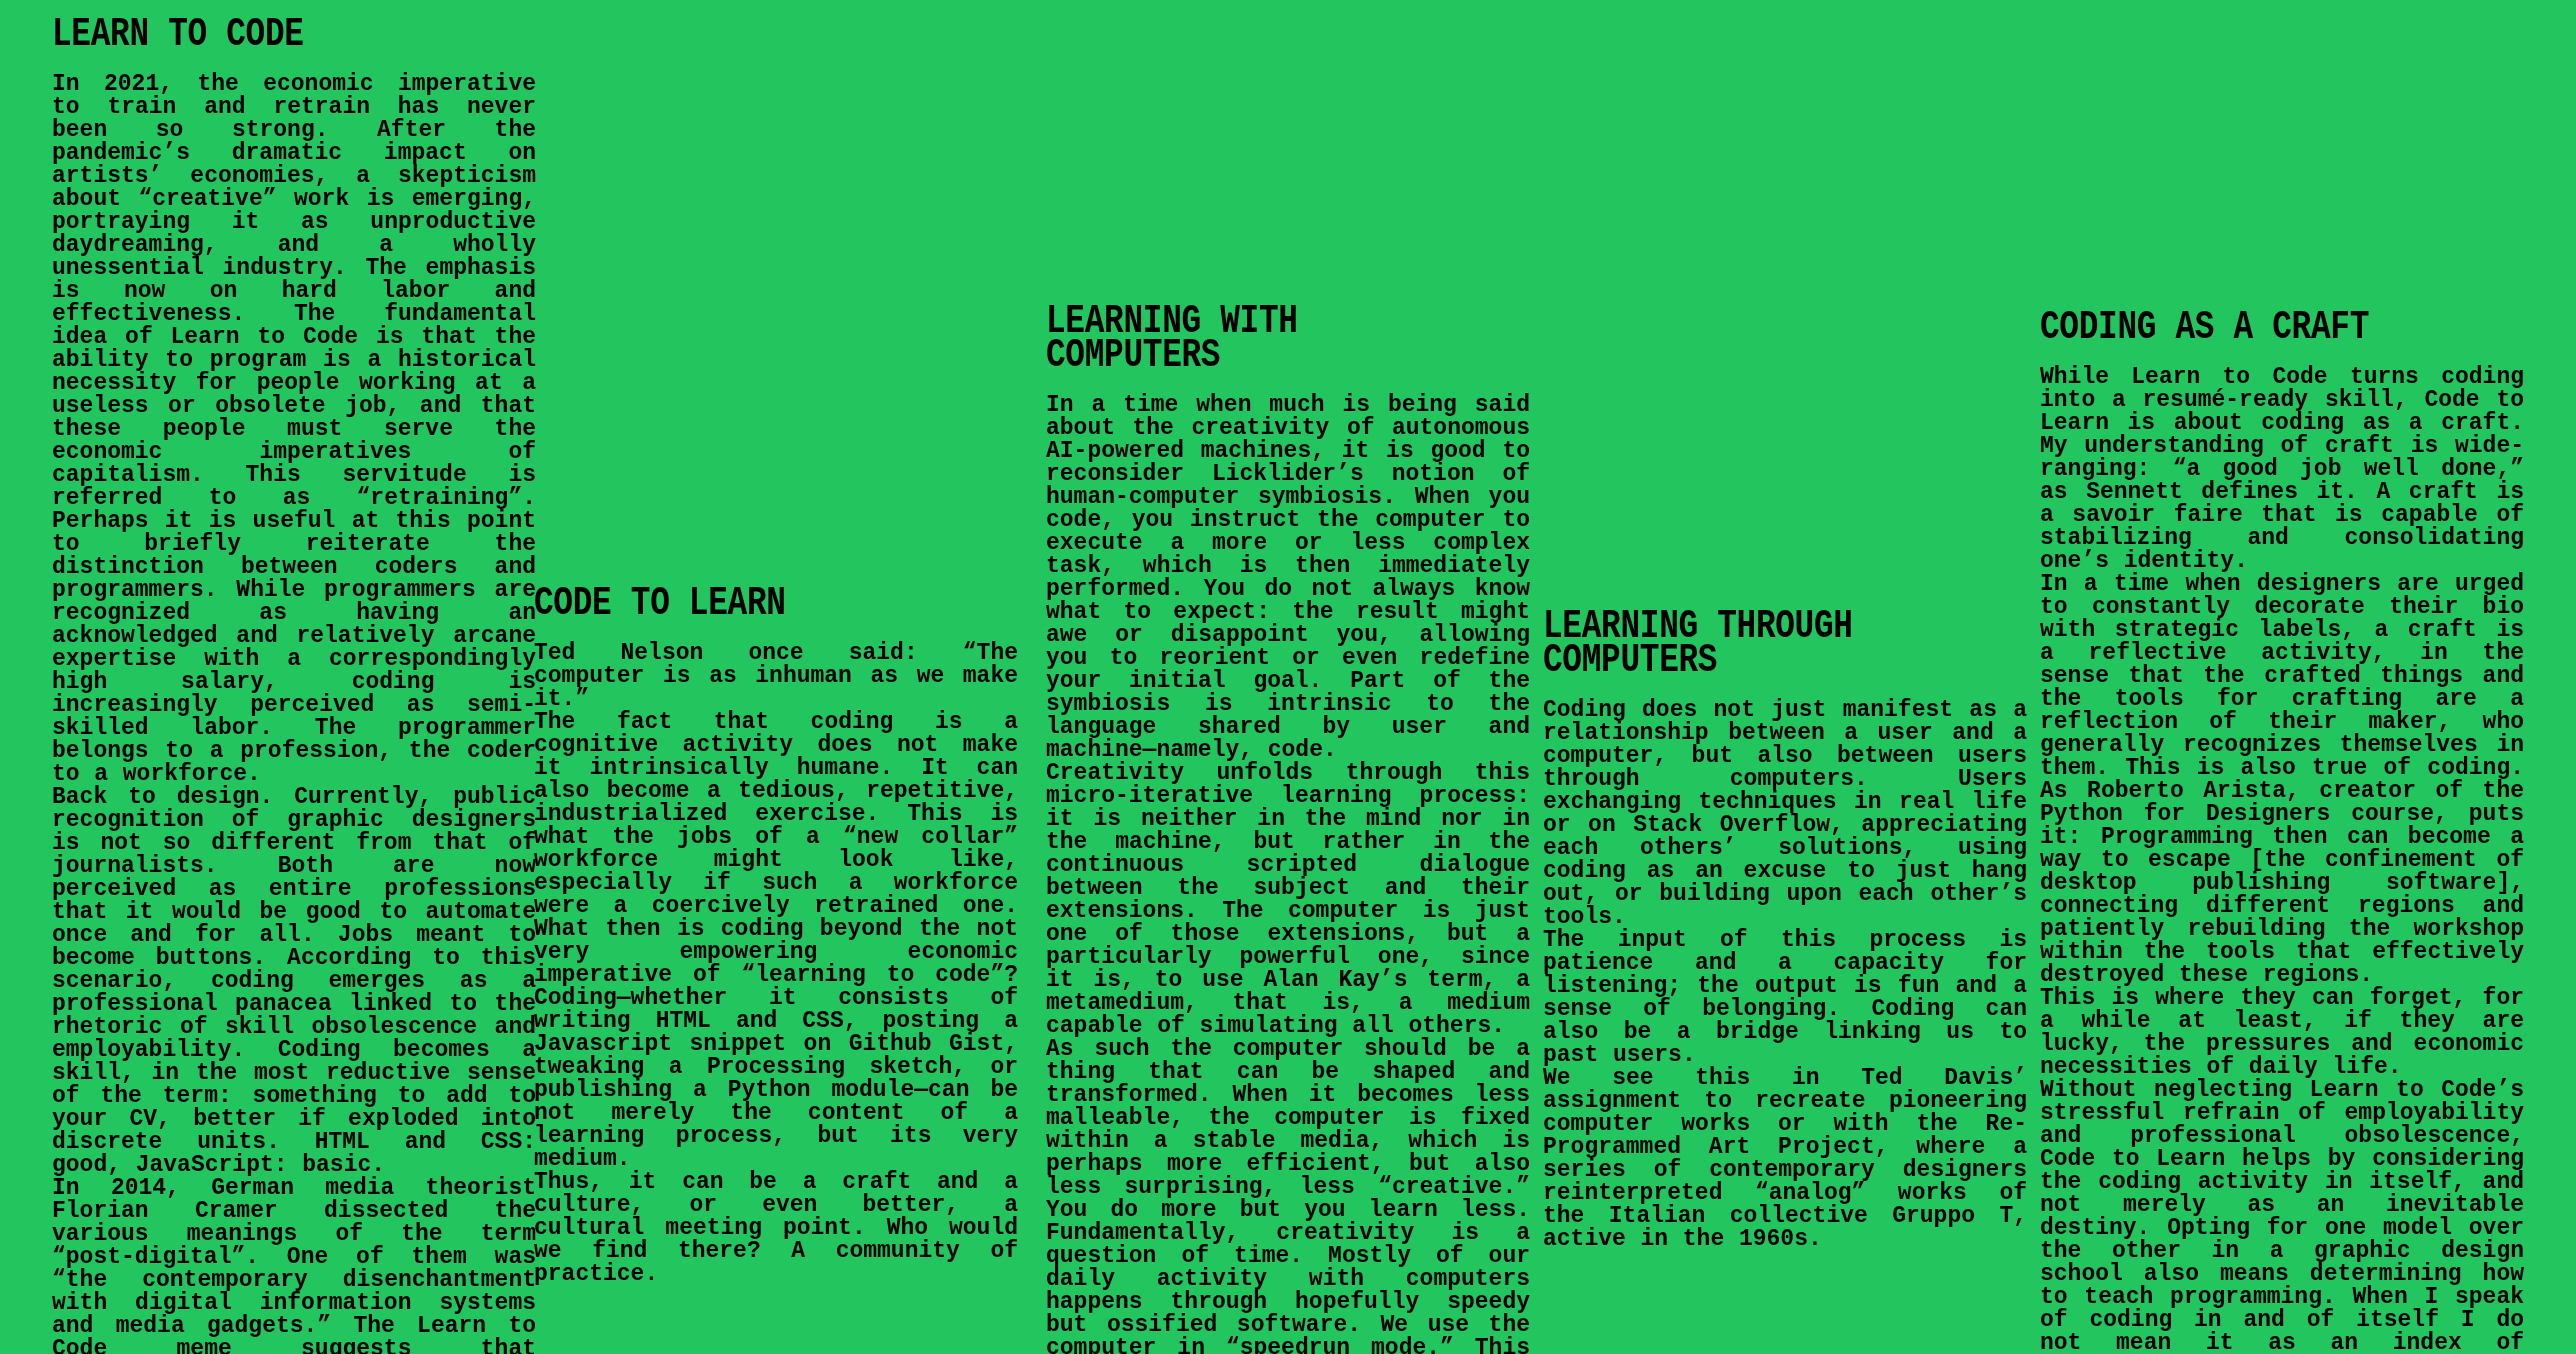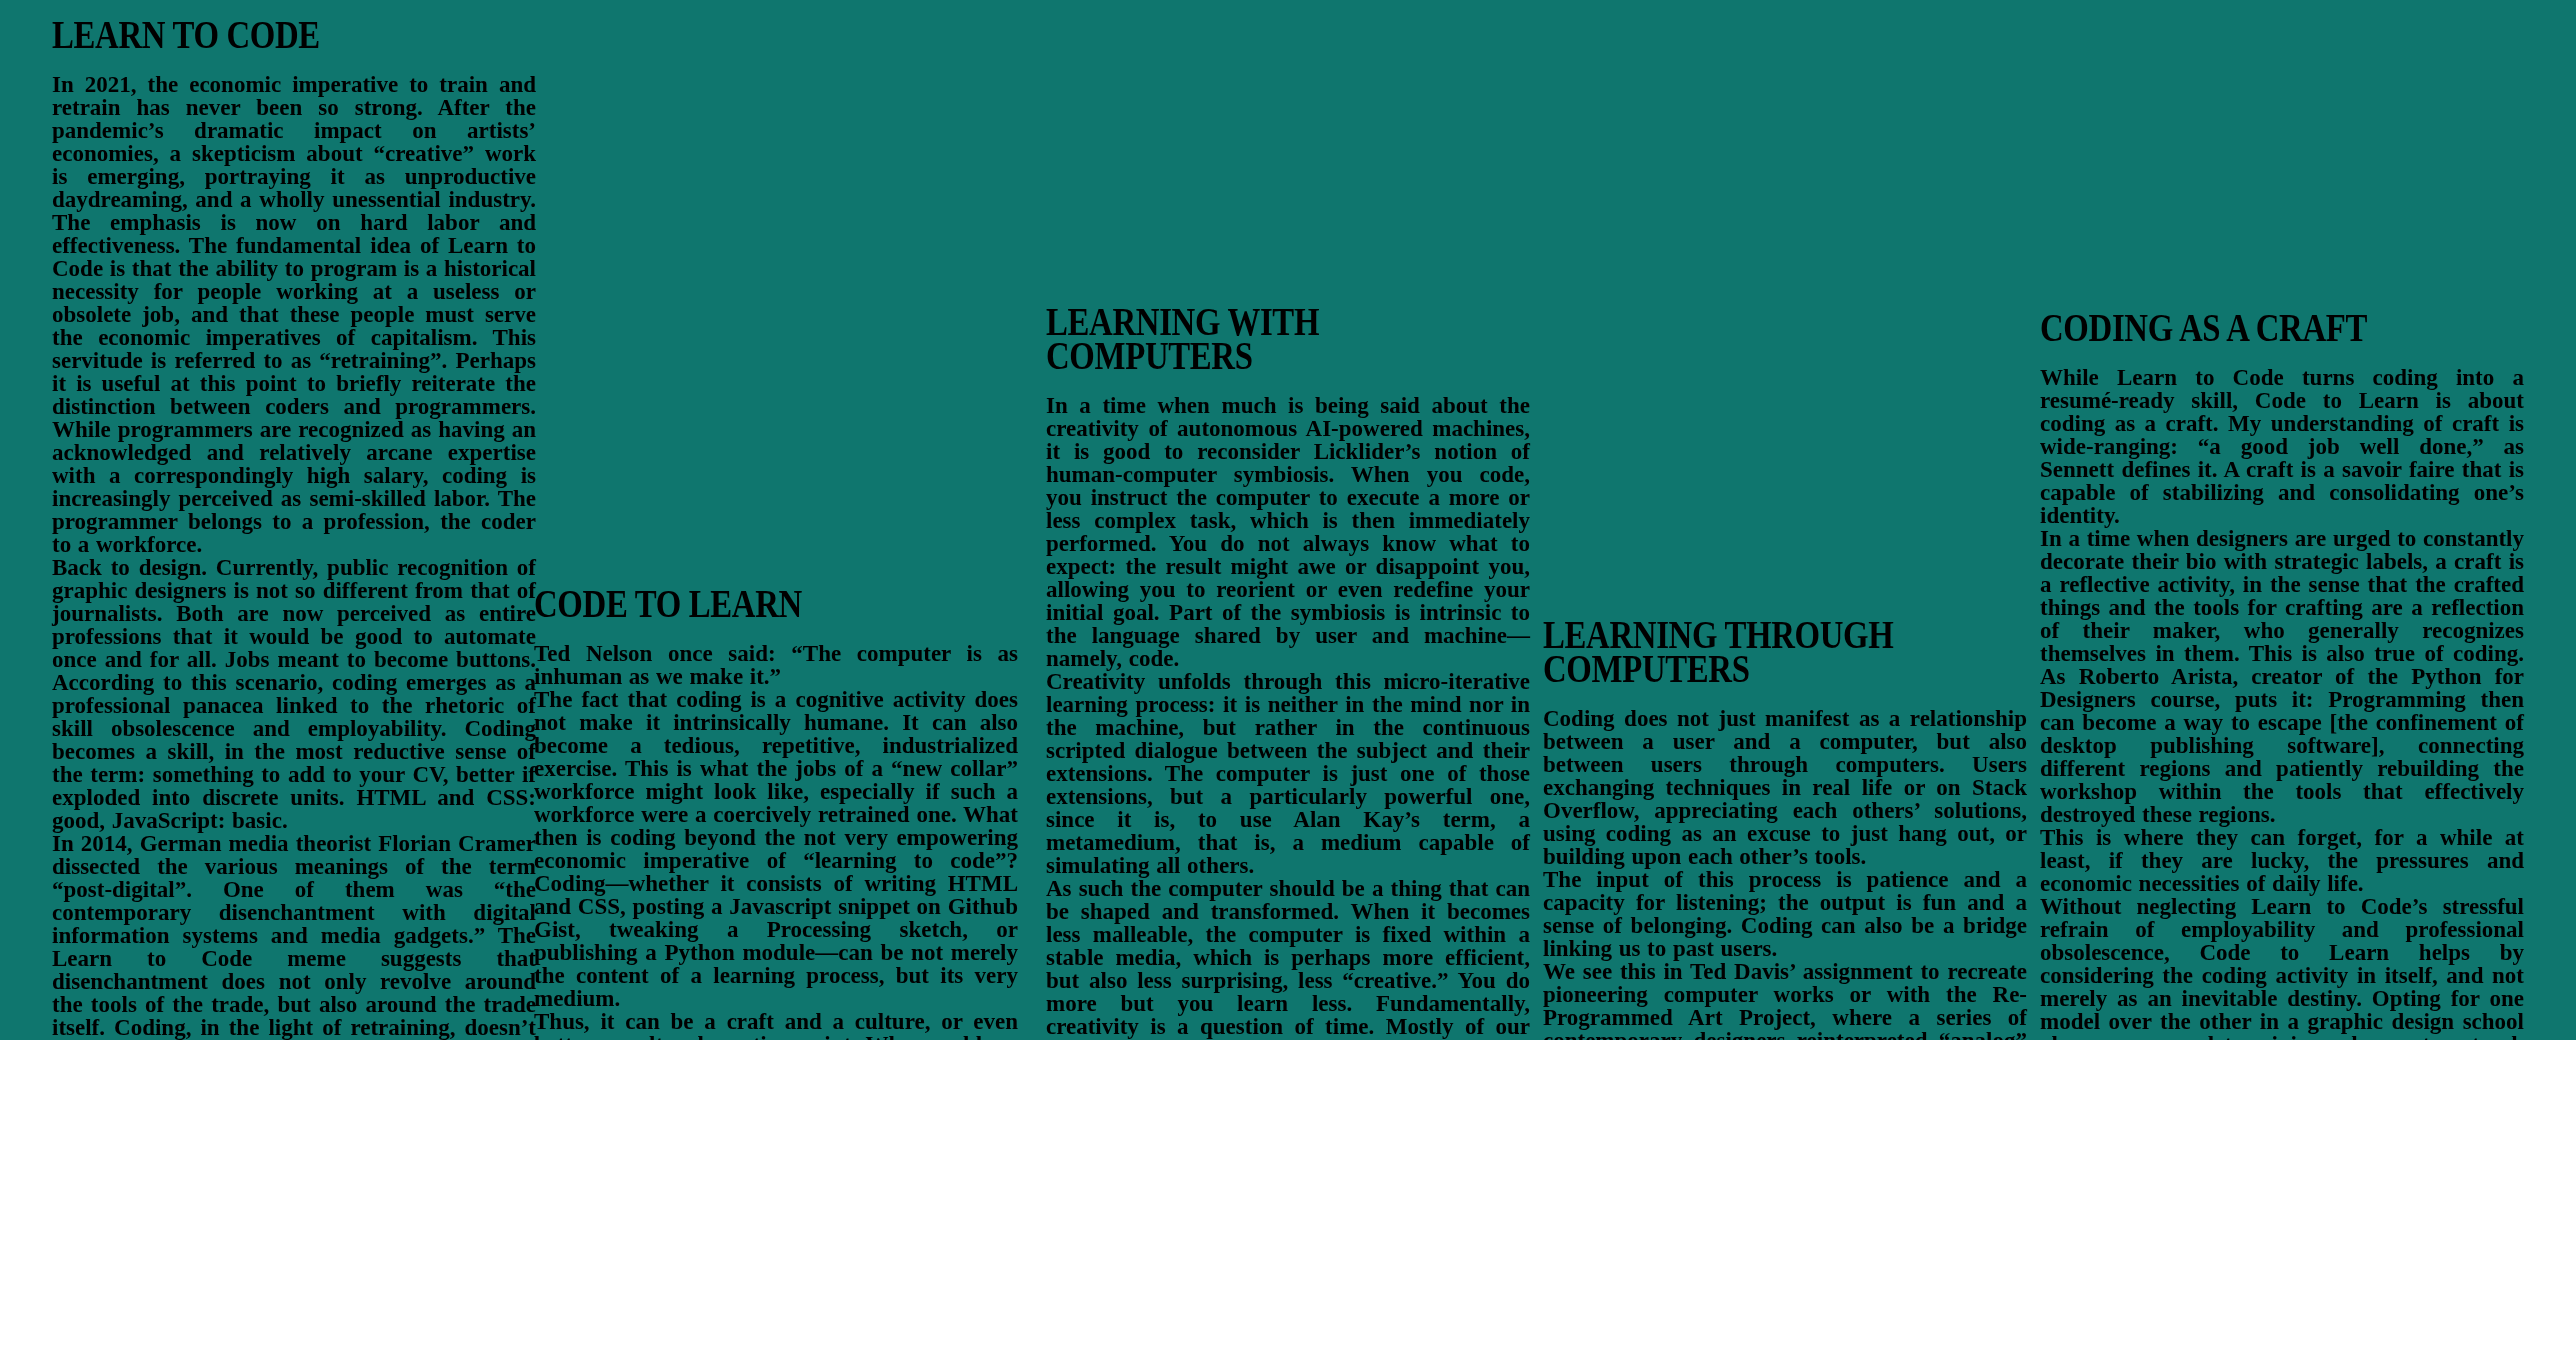--- a/index.html
+++ b/index.html
@@ -3,25 +3,25 @@
 <meta charset="utf-8">
 <style>
   html, body {
     margin: 0;
     padding: 0;
     background: #ffffff;
   }
   .page {
     position: relative;
     width: 2576px;
-    height: 1040px;
-    background: #0f766e;
+    height: 1354px;
+    background: #22c55e;
     overflow: hidden;
     color: #000000;
-    font-family: Liberation Serif, serif;
+    font-family: Liberation Mono, monospace;
     font-weight: bold;
   }
   .article-column {
     position: absolute;
     width: 484px;
   }
   .article-title {
     font-size: 40px;
     line-height: 34px;
     margin: 0 0 20.6px 0;
@@ -39,21 +39,21 @@
     word-spacing: 0.9px;
     font-weight: bold;
   }
   .article-body p.justify-last {
     text-align-last: justify;
   }
   
   .col-0 { left: 52px;   top: 18px;  }
   .col-1 { left: 534px;  top: 587px; }
   .col-2 { left: 1046px; top: 305px; }
-  .col-3 { left: 1543px; top: 610px; margin-top: 8px; }
+  .col-3 { left: 1543px; top: 610px; }
   .col-4 { left: 2040px; top: 311px; }
 </style>
 </head>
 <body>
 
 <div class="page">
 
   <section class="article-column col-0">
     <h2 class="article-title">LEARN TO CODE</h2>
     <div class="article-body">

